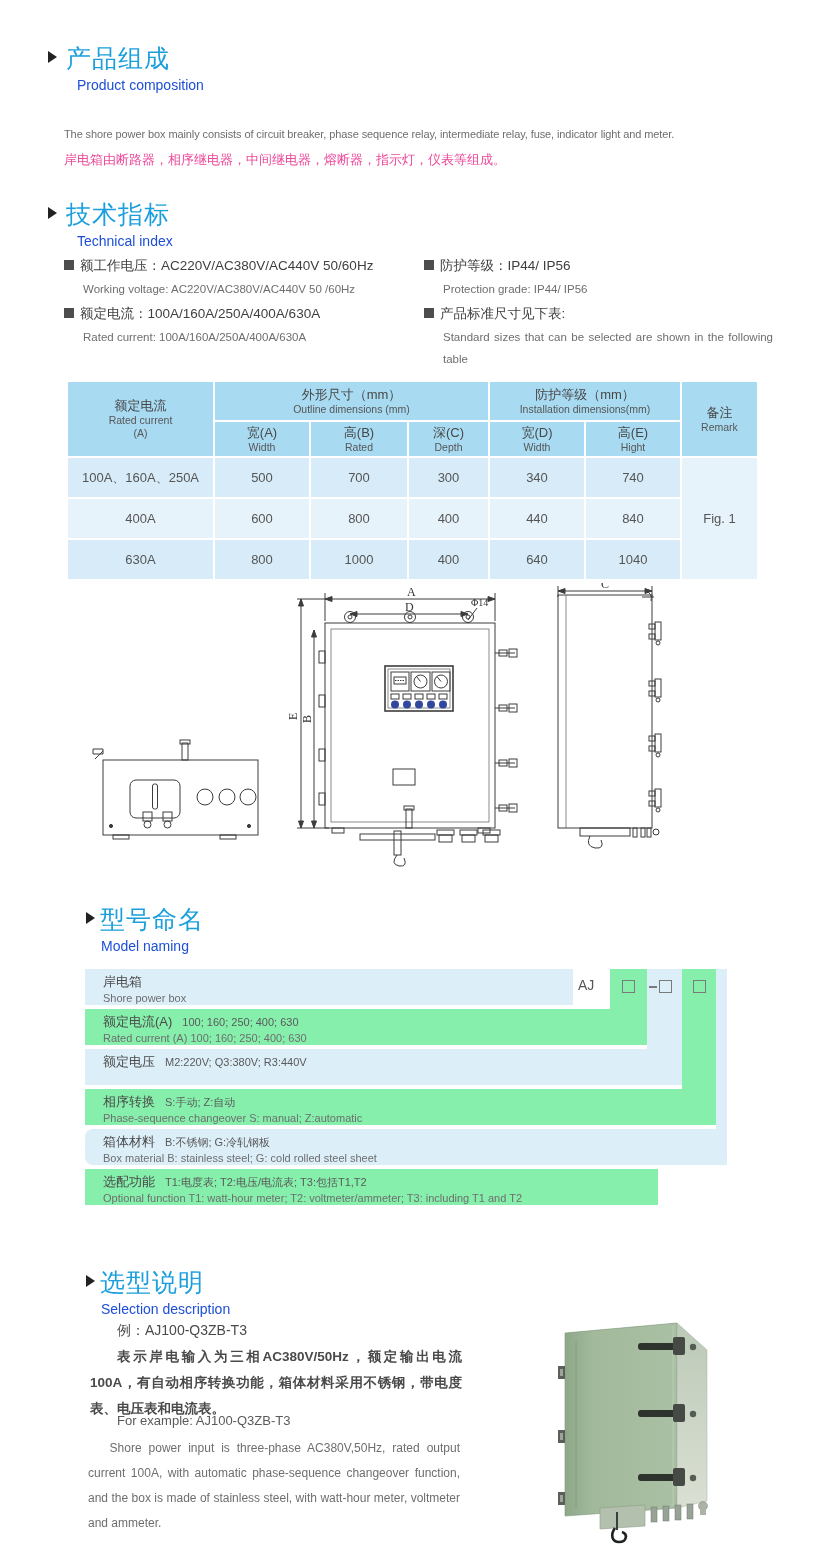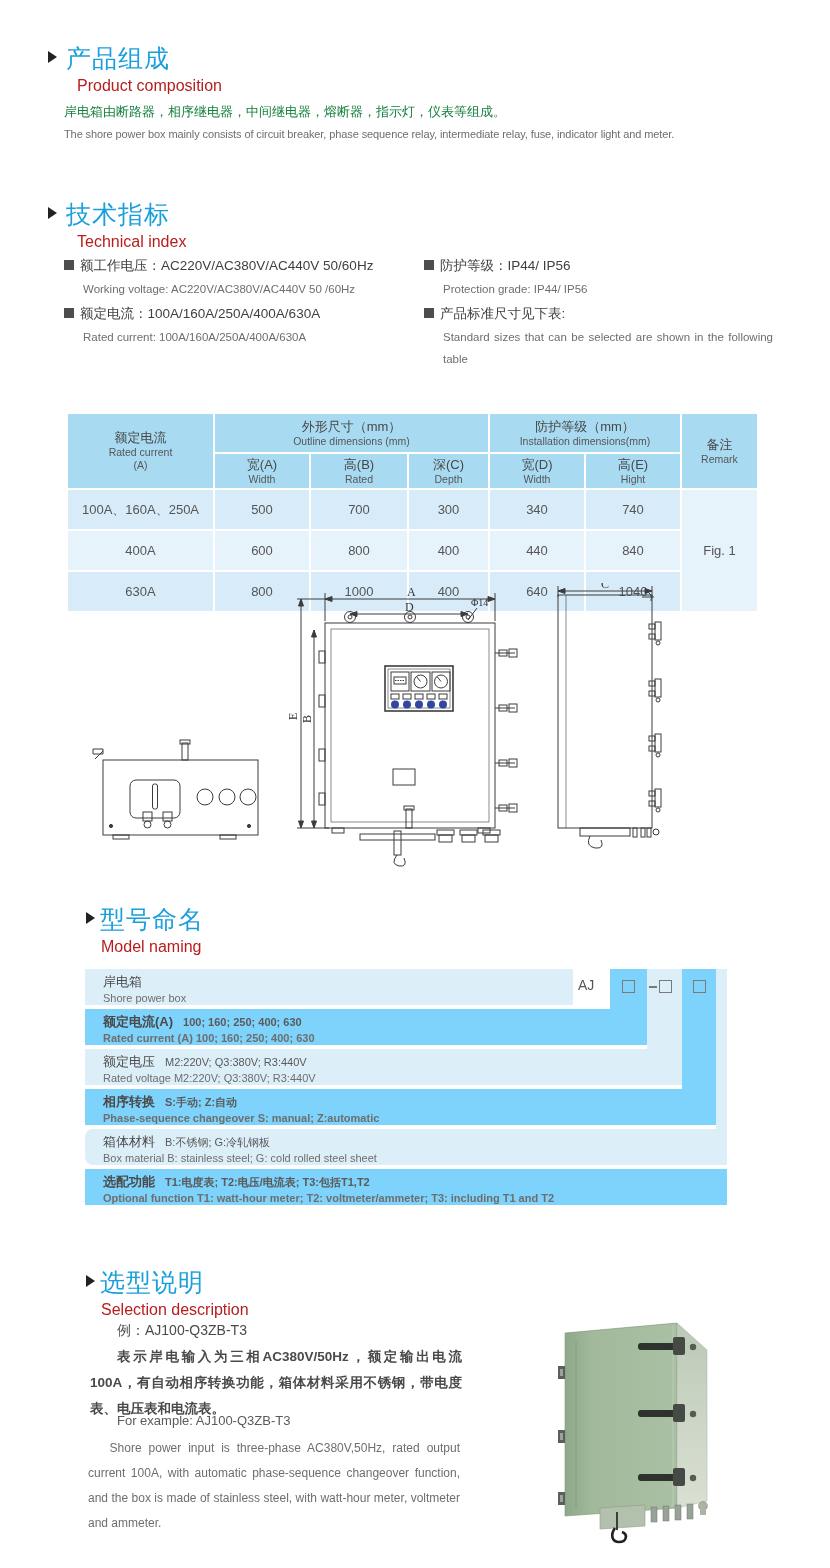--- a/index.html
+++ b/index.html
@@ -5,50 +5,50 @@
   html,body{margin:0;padding:0;background:#fff;}
   #page{position:relative;width:830px;height:1568px;background:#ffffff;
         font-family:"Liberation Sans",sans-serif;color:#4a4a4a;overflow:hidden;}
   .abs{position:absolute;}
 
   
   .sec-head{position:absolute;}
   .tri{display:inline-block;width:0;height:0;border-left:9px solid #222;
        border-top:6px solid transparent;border-bottom:6px solid transparent;vertical-align:4px;}
   .sec-title{display:inline-block;font-size:25px;color:#1b9fdc;margin-left:9px;letter-spacing:1px;}
-  .sec-sub{font-size:16px;color:#b91c1c;margin-left:29px;margin-top:2px;}
+  .sec-sub{font-size:14px;color:#1d4ed8;margin-left:29px;margin-top:2px;}
   .sec-sub.tight{margin-left:15px;}
 
   
-  .zh-para{font-size:13px;color:#15803d;white-space:nowrap;}
+  .zh-para{font-size:13px;color:#ec4899;white-space:nowrap;margin-top:48px;}
   .en-para{font-size:11px;color:#6e6e6e;white-space:nowrap;letter-spacing:-0.1px;}
 
   
   .spec-col{position:absolute;}
   .spec-zh{font-size:13.5px;color:#3f3f3f;line-height:24px;white-space:nowrap;}
   .spec-en{font-size:11.5px;color:#6e6e6e;line-height:22px;margin-left:19px;margin-bottom:2px;}
   .sq{display:inline-block;width:10px;height:10px;background:#4d4d4d;margin-right:6px;}
   .wrapcol{white-space:normal;width:330px;text-align:justify;}
 
   
-  table.dim{border-collapse:separate;border-spacing:2px;table-layout:fixed;margin-top:32px;}
+  table.dim{border-collapse:separate;border-spacing:2px;table-layout:fixed;}
   table.dim td{text-align:center;vertical-align:middle;padding:0;}
   .th{background:#a8dbf2;color:#474747;}
   .th .zh{font-size:13px;display:block;line-height:16px;}
   .th .en{font-size:10.5px;display:block;line-height:13px;color:#565656;}
   .cd{background:#d7ecf8;font-size:13px;color:#555;}
   .cl{background:#e7f3fb;font-size:13px;color:#555;}
   .rh1{height:38px;} .rh2{height:34px;} .rb{height:39px;}
 
   
   svg text{font-family:"Liberation Serif",serif;fill:#333;stroke:none;}
 
   
   .m-row{position:absolute;left:85px;height:36px;overflow:hidden;}
-  .m-blue{background:#dceef8;} .m-gray{background:#7dd3fc;font-weight:bold;}
+  .m-blue{background:#dceef8;} .m-gray{background:#86efac;}
   .m-l1{margin:4px 0 0 18px;font-size:13px;color:#4a4a4a;white-space:nowrap;}
   .m-zh2{font-size:11px;color:#5a5a5a;margin-left:10px;}
   .m-l2{margin:1px 0 0 18px;font-size:11px;color:#6e6e6e;white-space:nowrap;}
   .band{position:absolute;}
   .code-aj{position:absolute;font-size:14px;color:#555;}
   .code-box{position:absolute;width:11px;height:11px;border:1.5px solid #7a7a7a;background:#fff0;}
   .code-dash{position:absolute;width:8px;height:2px;background:#7a7a7a;}
 
   
   .sel-ex{font-size:14px;color:#4a4a4a;}
@@ -327,31 +327,30 @@
   <div class="m-row m-blue" style="top:969px;width:488px;">
     <div class="m-l1"><span>岸电箱</span><span class="m-zh2"></span></div>
     <div class="m-l2">Shore power box</div>
   </div>
   <div class="m-row m-gray" style="top:1009px;width:562px;">
     <div class="m-l1"><span>额定电流(A)</span><span class="m-zh2">100; 160; 250; 400; 630</span></div>
     <div class="m-l2">Rated current (A) 100; 160; 250; 400; 630</div>
   </div>
   <div class="m-row m-blue" style="top:1049px;width:597px;">
     <div class="m-l1"><span>额定电压</span><span class="m-zh2">M2:220V;  Q3:380V;  R3:440V</span></div>
-    <div class="m-l2">Rated voltage  M2:220V;  Q3:380V;  R3:440V</div>
   </div>
   <div class="m-row m-gray" style="top:1089px;width:631px;">
     <div class="m-l1"><span>相序转换</span><span class="m-zh2">S:手动; Z:自动</span></div>
     <div class="m-l2">Phase-sequence changeover  S: manual;  Z:automatic</div>
   </div>
   <div class="m-row m-blue" style="top:1129px;width:642px;border-radius:8px;">
     <div class="m-l1"><span>箱体材料</span><span class="m-zh2">B:不锈钢;  G:冷轧钢板</span></div>
     <div class="m-l2">Box material   B: stainless steel; G: cold rolled steel sheet</div>
   </div>
-  <div class="m-row m-gray" style="top:1169px;width:642px;">
+  <div class="m-row m-gray" style="top:1169px;width:573px;">
     <div class="m-l1"><span>选配功能</span><span class="m-zh2">T1:电度表;  T2:电压/电流表; T3:包括T1,T2</span></div>
     <div class="m-l2">Optional function  T1: watt-hour meter; T2: voltmeter/ammeter; T3: including T1 and T2</div>
   </div>
 
   <span class="code-aj" style="left:578px;top:977px;">AJ</span>
   <span class="code-box" style="left:622px;top:980px;"></span>
   <span class="code-dash" style="left:649px;top:986px;"></span>
   <span class="code-box" style="left:659px;top:980px;"></span>
   <span class="code-box" style="left:693px;top:980px;"></span>
 

